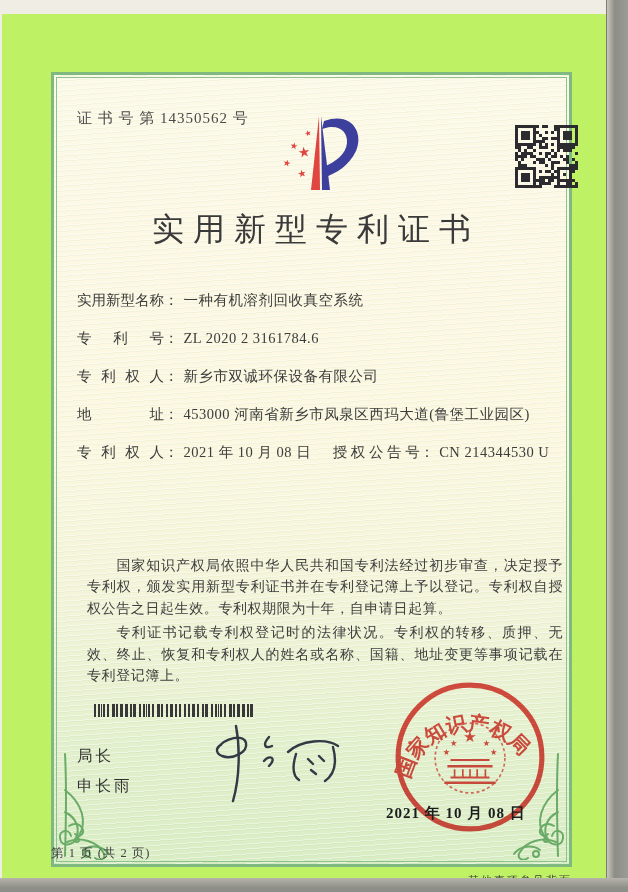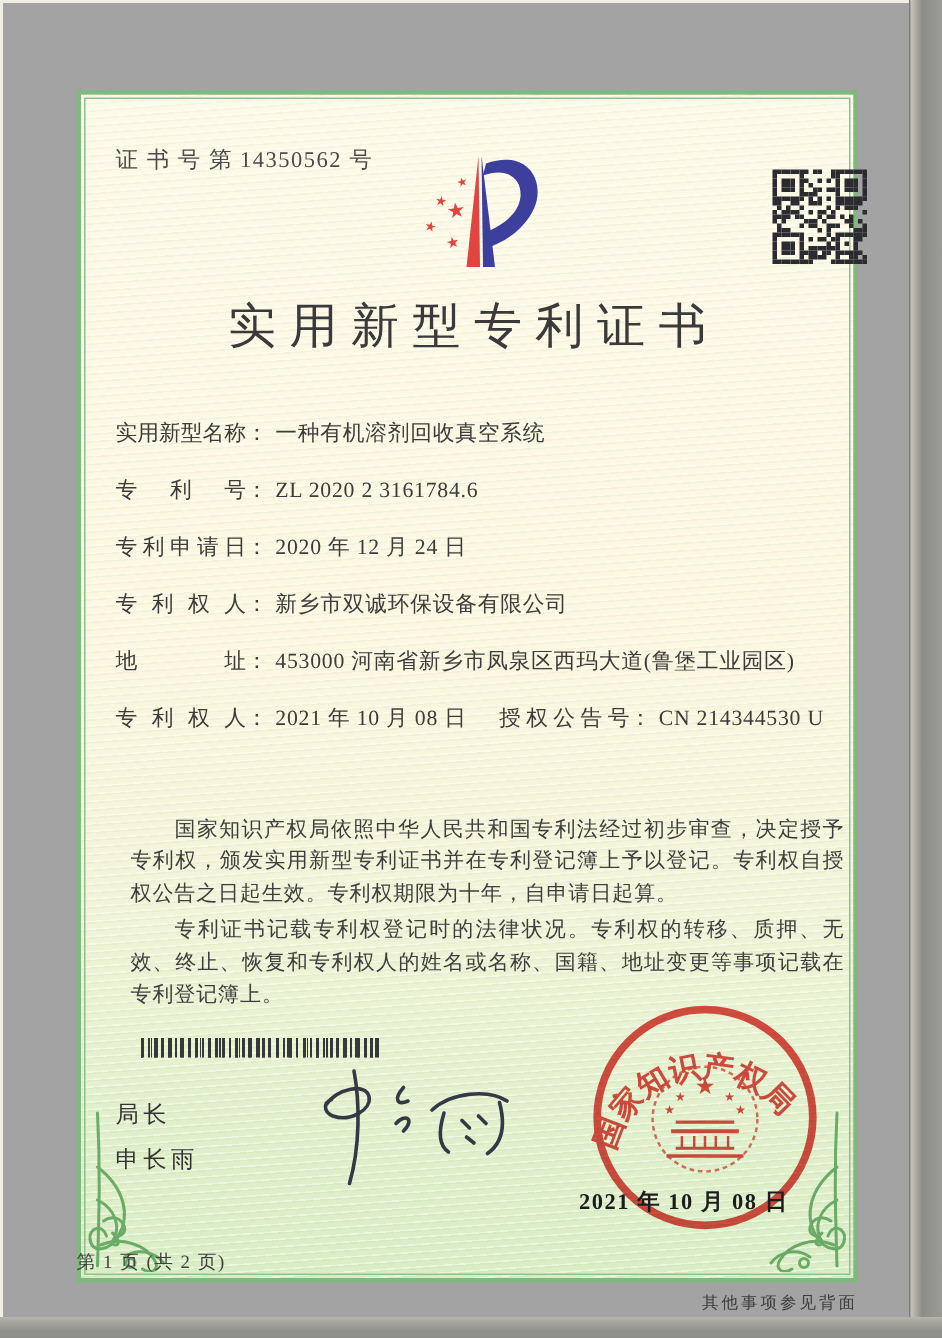--- a/index.html
+++ b/index.html
@@ -3,21 +3,21 @@
 <meta charset="utf-8">
 <style>
   html,body{margin:0;padding:0;width:628px;height:892px;overflow:hidden;
     font-family:"Liberation Serif","DejaVu Serif",serif;background:#f0eee4;}
   .abs{position:absolute;}
   #scan{position:relative;width:628px;height:892px;}
   #shadow-right{left:606px;top:0;width:22px;height:892px;
     background:linear-gradient(90deg,#c9c7bd 0,#8d8d87 35%,#9d9d97 100%);border-left:1px solid #7c7c74;}
   #shadow-bottom{left:0;top:878px;width:628px;height:14px;
     background:linear-gradient(#b5b3aa 0,#8f8f89 70%);}
-  #paper{left:2px;top:2px;width:605px;height:878px;background:#a3a3a3;}
+  #paper{left:2px;top:14px;width:605px;height:878px;background:#bef264;}
   
   #frame{left:49px;top:58px;width:521px;height:795px;border:3px solid #7fb97f;box-sizing:border-box;
     background:
       repeating-linear-gradient(176deg,rgba(255,255,255,.40) 0 1px,rgba(130,185,110,.07) 1px 2px,transparent 2px 5px),
       linear-gradient(#fdf9e8 0%,#fbf7e0 48%,#f2f4d9 68%,#e3f0cd 85%,#d9edc5 100%);}
   #frame-inner{left:2px;top:2px;right:2px;bottom:2px;border:1px solid #8cc28c;}
   
   #ghost{left:112px;top:112px;width:155px;height:155px;border:10px solid rgba(222,118,104,.09);
     border-radius:50%;}
   #ghost2{left:140px;top:150px;width:90px;height:70px;background:rgba(222,118,104,.05);border-radius:50%;}
@@ -351,23 +351,20 @@
     <div id="title" class="abs">实用新型专利证书</div>
 
     <div id="fields" class="abs">
       <div class="row">
         <span class="flabel">实用新型名称</span><span>：</span><span class="fvalue">一种有机溶剂回收真空系统</span>
       </div>
       <div class="row">
         <span class="flabel">专利号</span><span>：</span><span class="fvalue">ZL 2020 2 3161784.6</span>
       </div>
       <div class="row">
-        <span class="flabel">专利申请日</span><span>：</span><span class="fvalue">2020 年 12 月 24 日</span>
-      </div>
-      <div class="row">
         <span class="flabel">专利权人</span><span>：</span><span class="fvalue">新乡市双诚环保设备有限公司</span>
       </div>
       <div class="row">
         <span class="flabel">地址</span><span>：</span><span class="fvalue">453000 河南省新乡市凤泉区西玛大道(鲁堡工业园区)</span>
       </div>
       <div class="row">
         <span class="grant-group">
           <span class="flabel">专利权人</span><span>：</span><span class="fvalue">2021 年 10 月 08 日</span>
         </span>
         <span>

